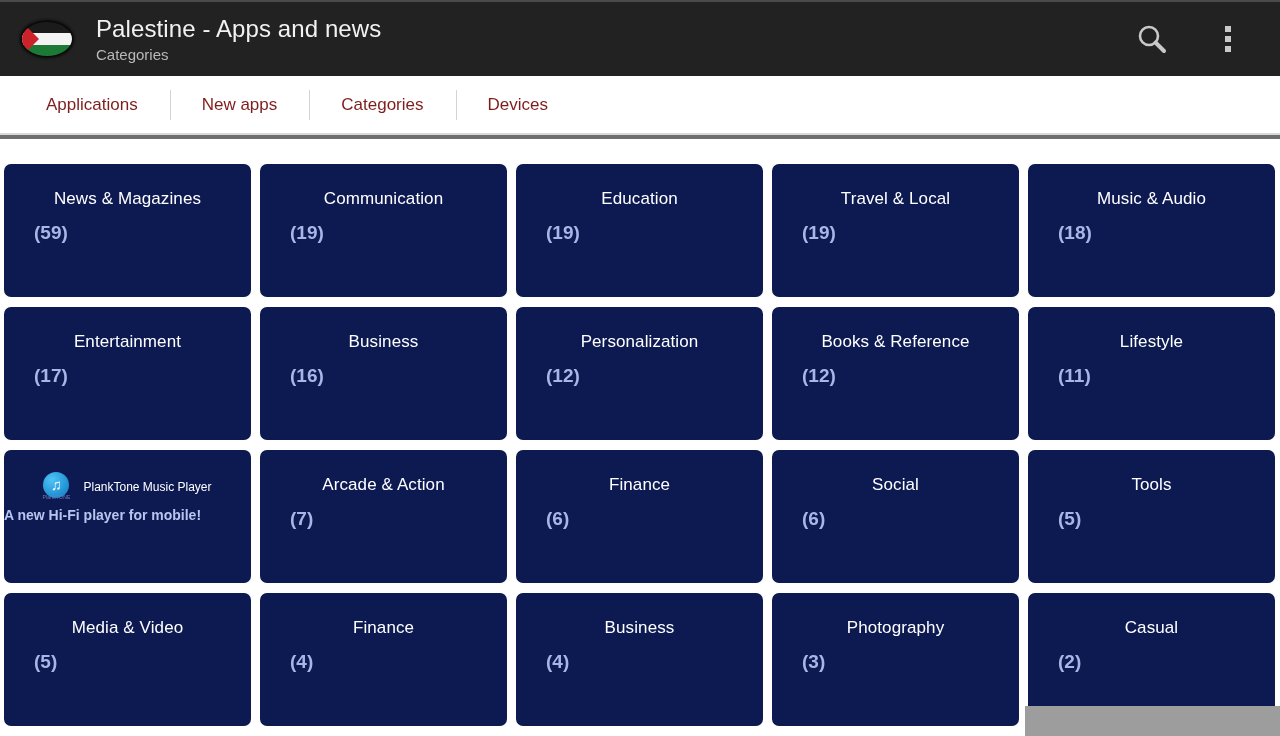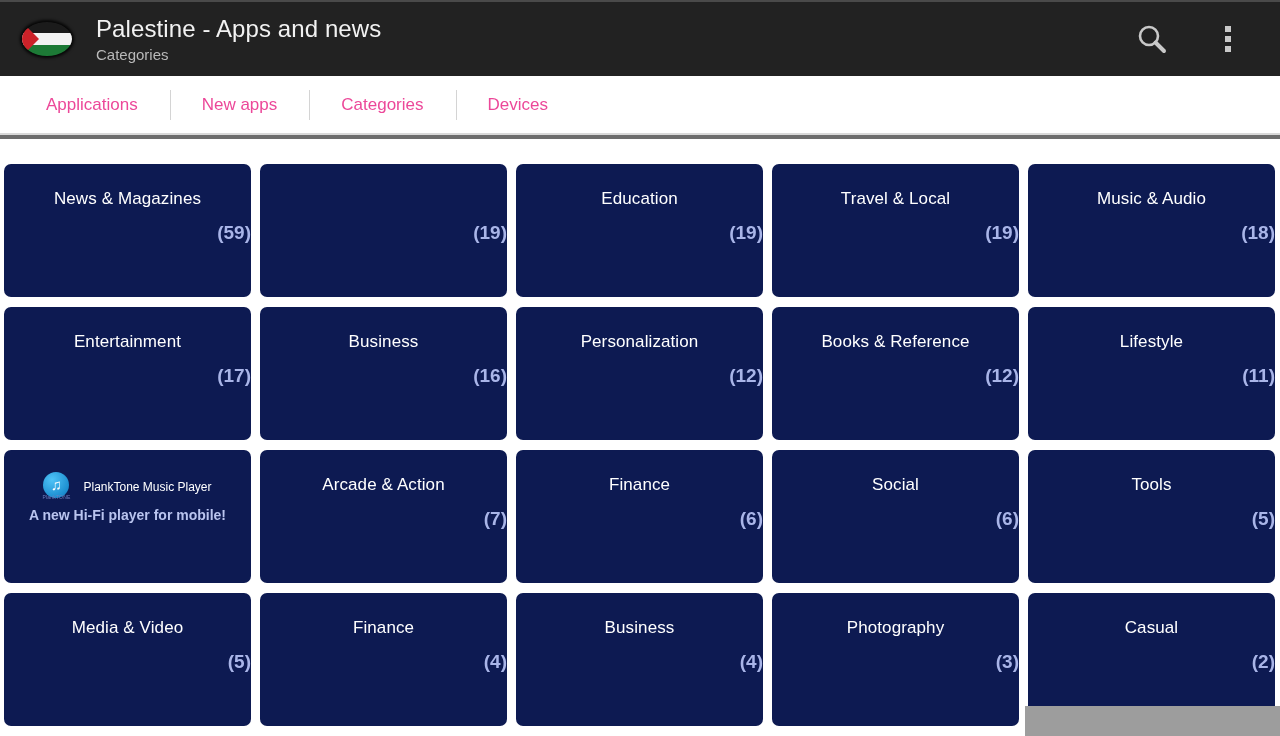--- a/index.html
+++ b/index.html
@@ -111,21 +111,21 @@
     position: relative;
     height: 57px;
     background: #ffffff;
     display: flex;
     align-items: center;
     padding-left: 14px;
     box-sizing: border-box;
   }
   .tab {
     position: relative;
-    color: #ec4899;
+    color: #7f1d1d;
     font-size: 17px;
     padding: 0 32px;
     height: 34px;
     line-height: 34px;
     cursor: pointer;
     white-space: nowrap;
   }
   .tab + .tab::before {
     content: "";
     position: absolute;
@@ -178,25 +178,26 @@
     text-align: center;
     color: #ffffff;
     font-size: 17px;
     line-height: 22px;
     letter-spacing: 0.1px;
   }
   .card-count {
     position: absolute;
     left: 0; right: 0;
     top: 57px;
-    text-align: right;
+    text-align: left;
     color: #a9b5e8;
     font-size: 19px;
     font-weight: bold;
     line-height: 24px;
+    padding-left: 30px;
   }
 
   
   .ad-row {
     position: absolute;
     left: 0; right: 0;
     top: 22px;
     display: flex;
     align-items: center;
     justify-content: center;
@@ -242,21 +243,21 @@
   .ad-title {
     color: #ffffff;
     font-size: 12px;
     line-height: 20px;
     white-space: nowrap;
   }
   .ad-tagline {
     position: absolute;
     left: 0; right: 0;
     top: 55px;
-    text-align: center;
+    text-align: left;
     color: #b9c4ef;
     font-size: 14px;
     font-weight: bold;
     line-height: 20px;
   }
 
   
   .scrollbar {
     position: absolute;
     left: 1025px;
@@ -310,20 +311,21 @@
   <div class="tab-rule-top"></div>
   <div class="tab-rule-bot"></div>
 
   <div class="grid-wrap">
     <div class="grid" id="grid">
         <div class="card">
           <div class="card-title">News &amp; Magazines</div>
           <div class="card-count">(59)</div>
         </div>
         <div class="card">
+          <div class="card-title">Communication</div>
           <div class="card-count">(19)</div>
         </div>
         <div class="card">
           <div class="card-title">Education</div>
           <div class="card-count">(19)</div>
         </div>
         <div class="card">
           <div class="card-title">Travel &amp; Local</div>
           <div class="card-count">(19)</div>
         </div>

